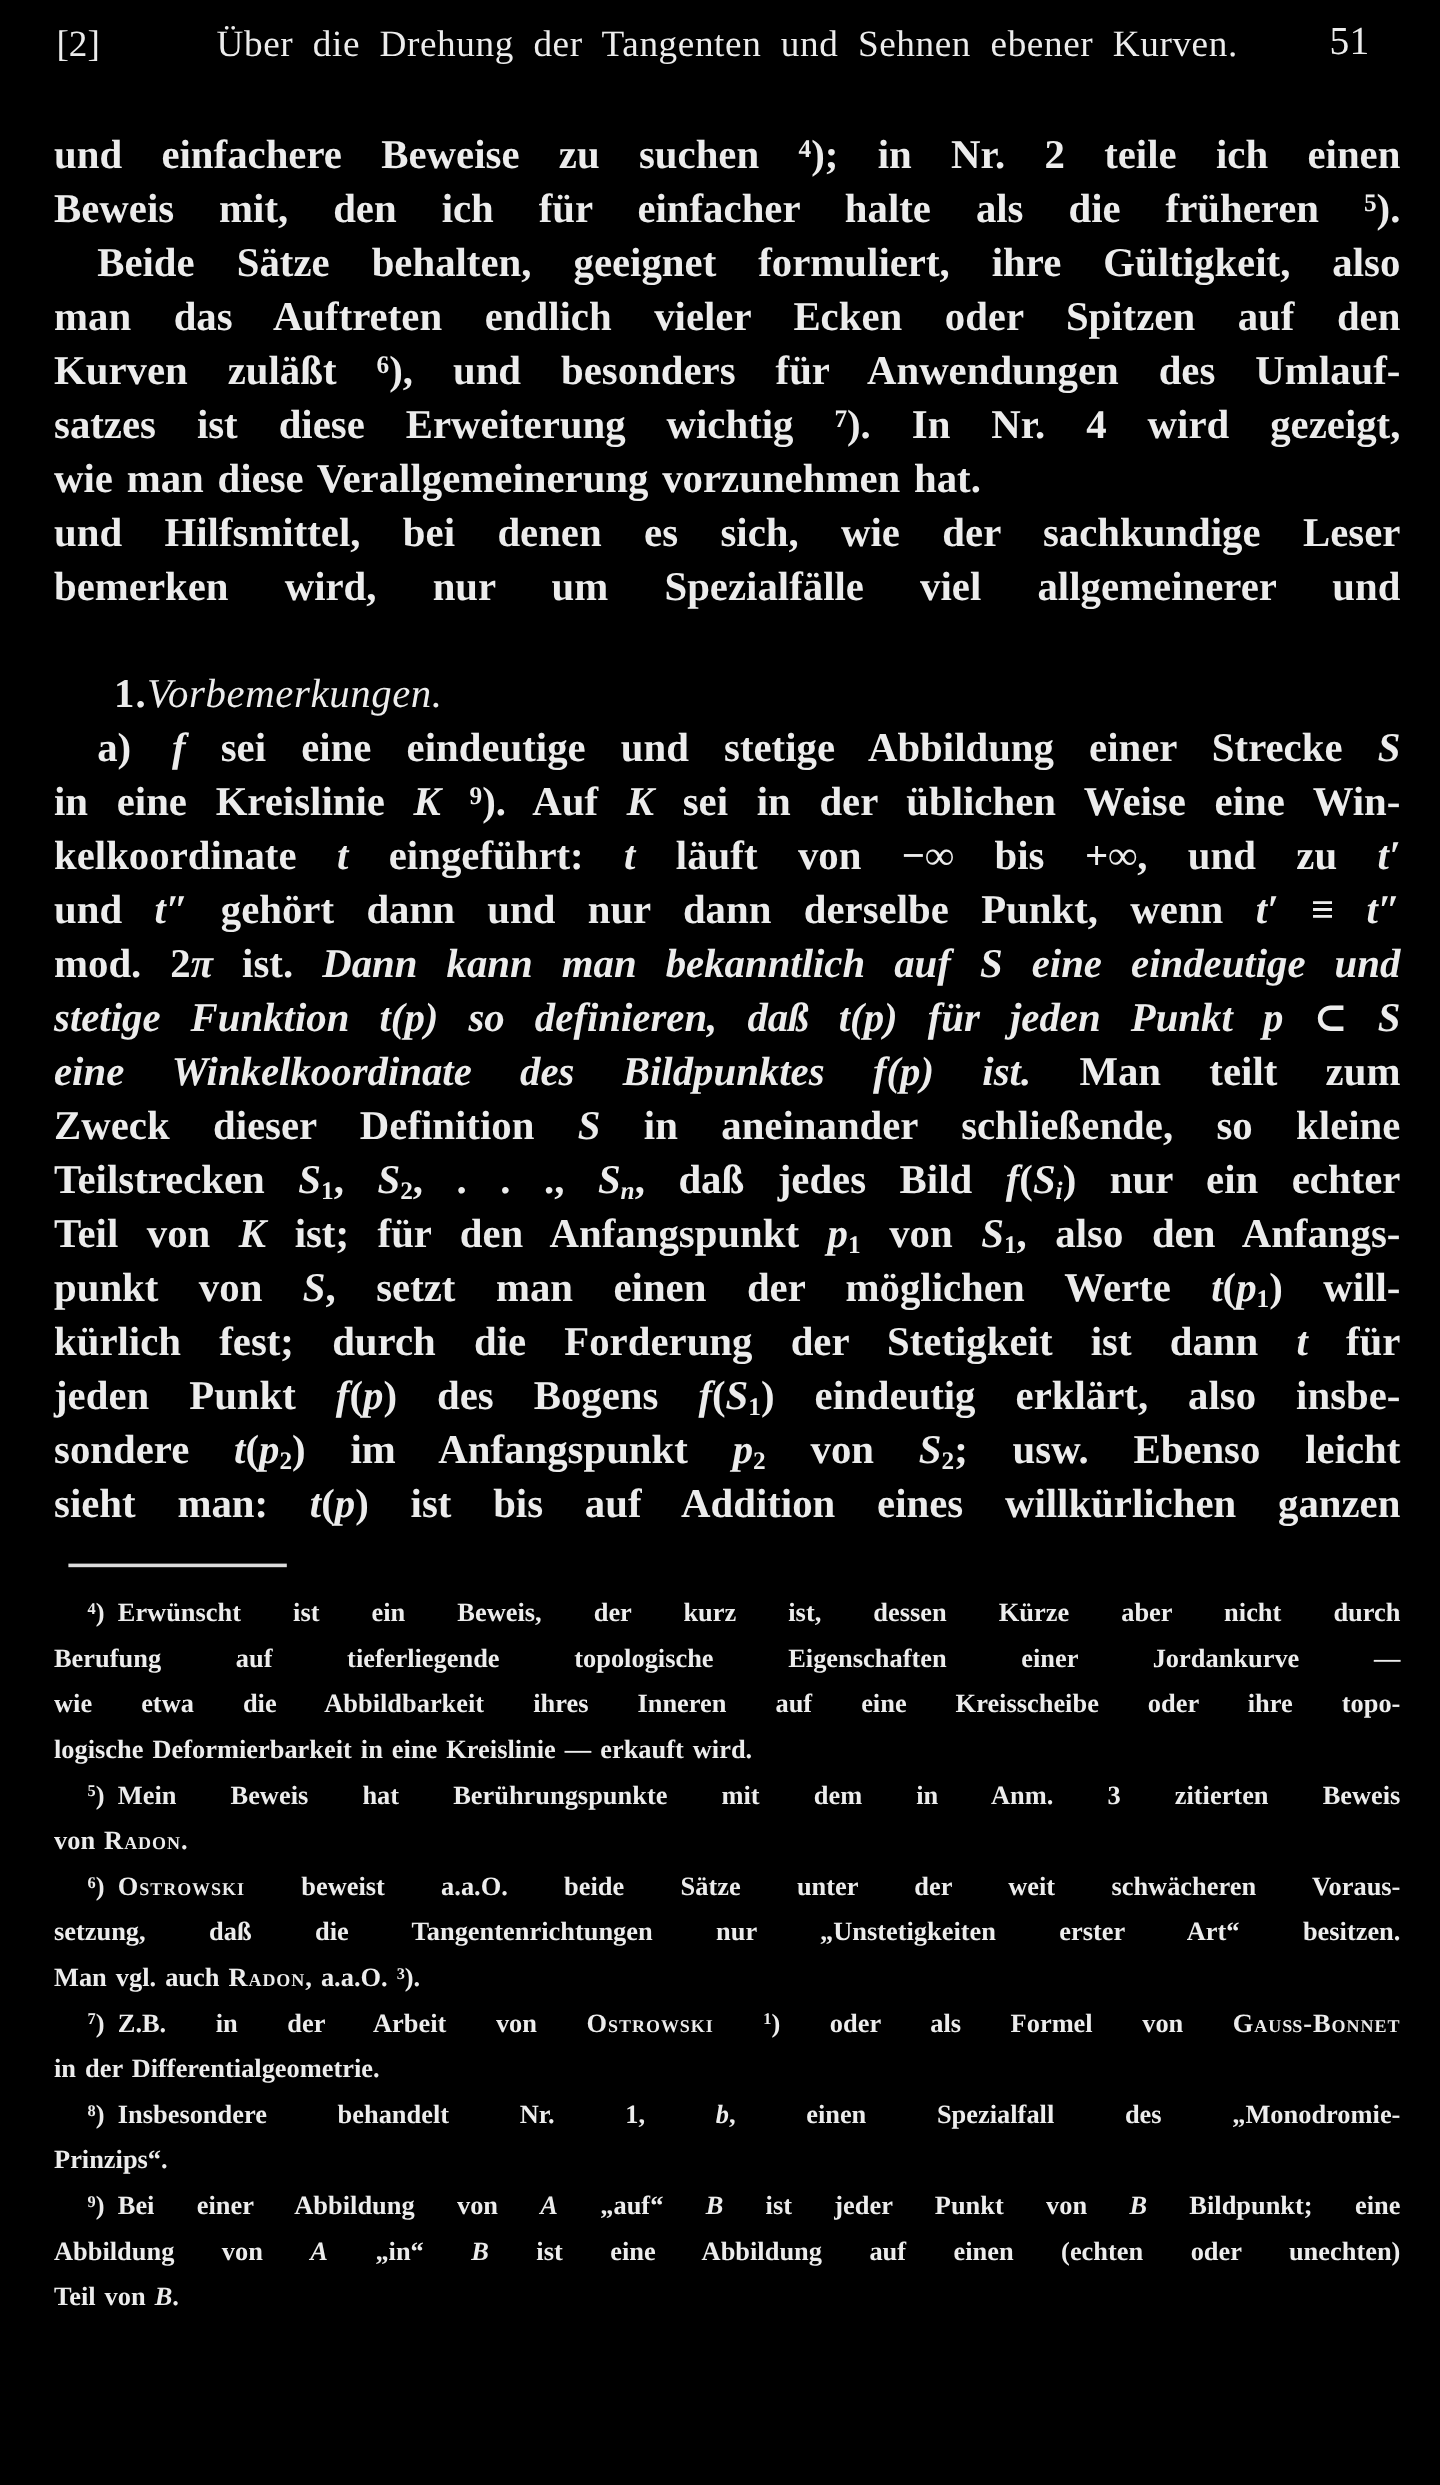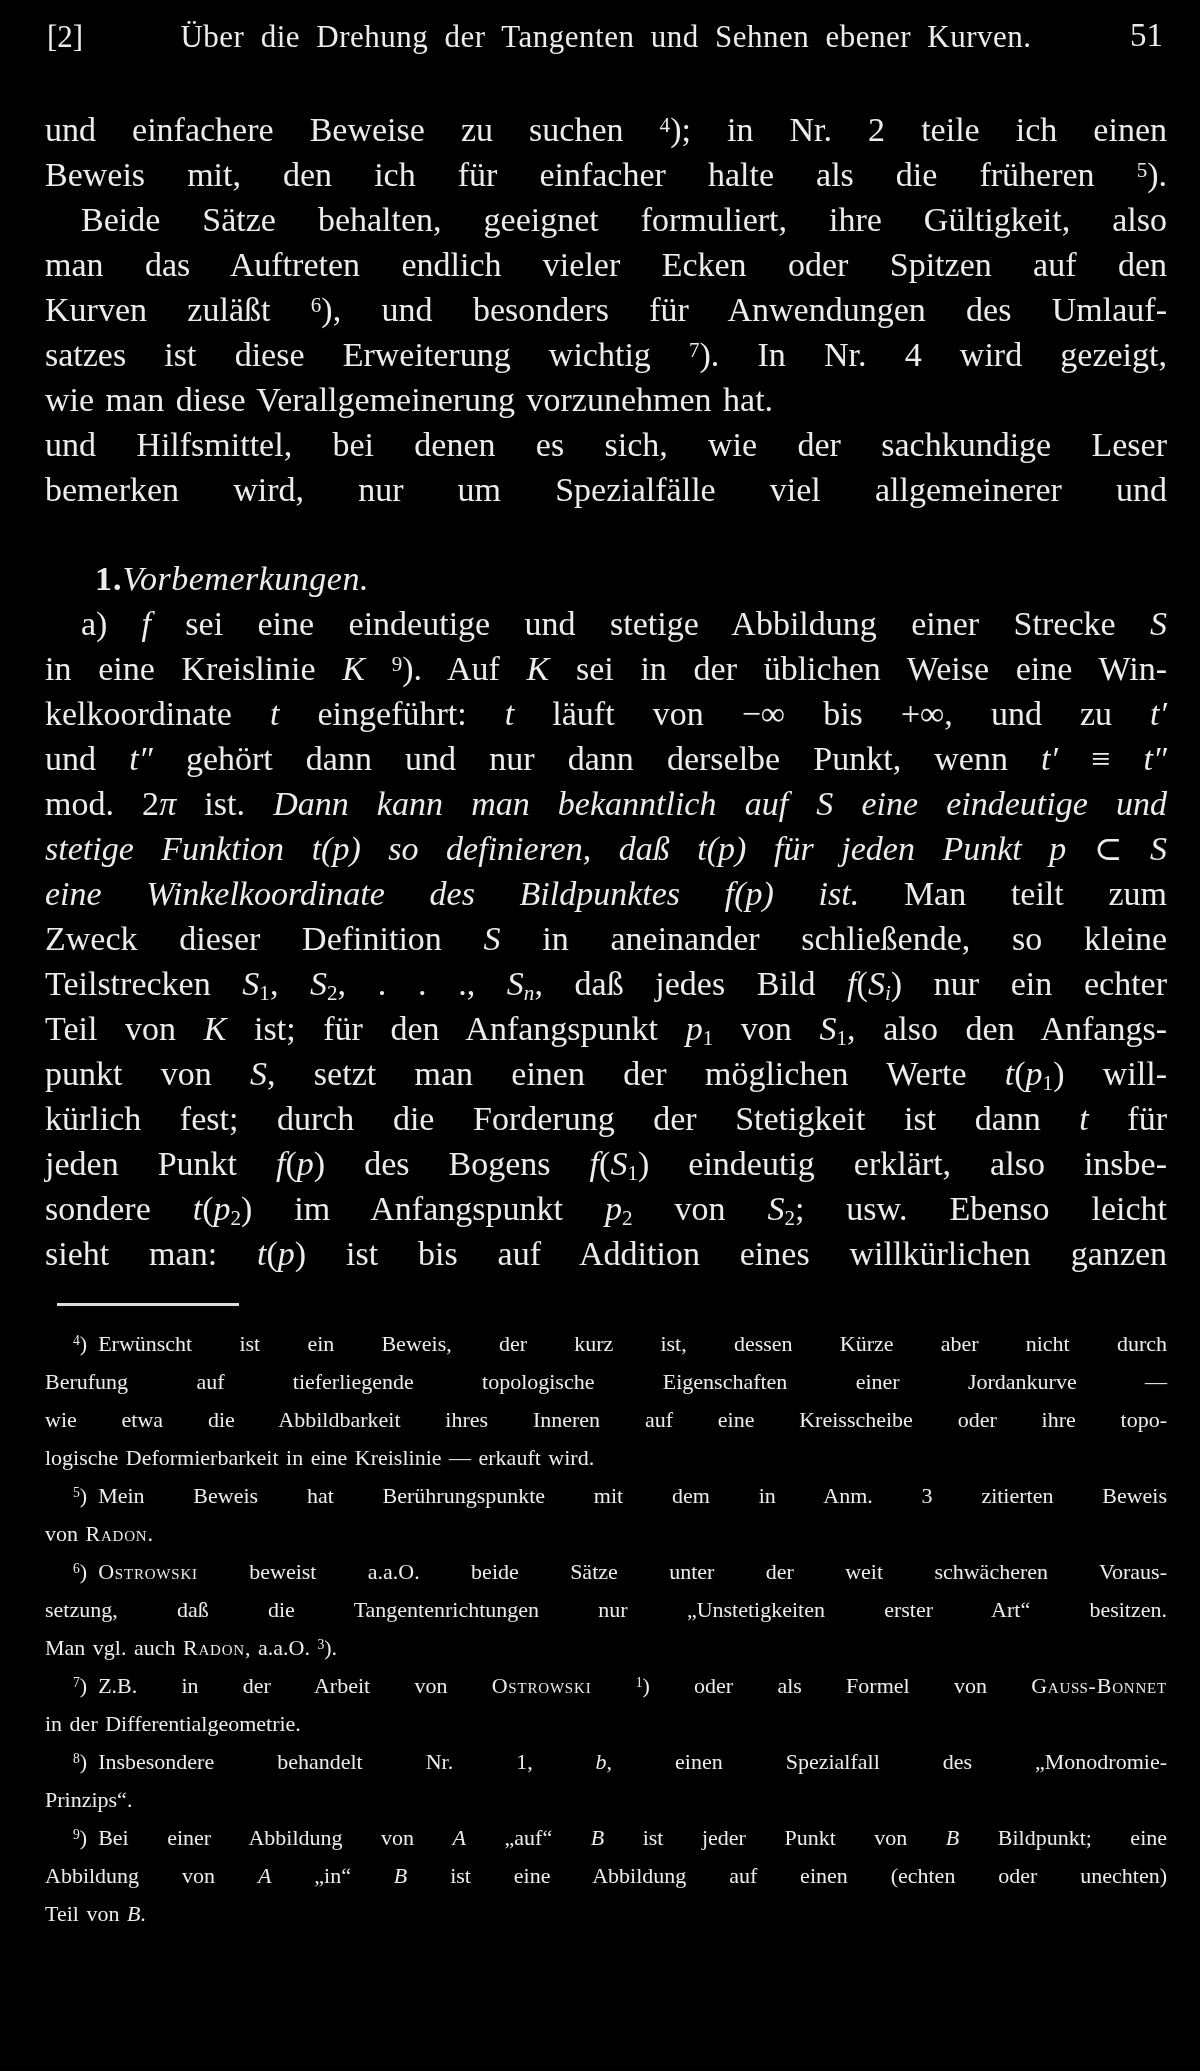--- a/index.html
+++ b/index.html
@@ -9,25 +9,25 @@
     background:var(--bg); color:var(--ink);
     font-family:"Liberation Serif","DejaVu Serif",serif;
     overflow:hidden;
   }
   .content { position:absolute; left:45px; top:0; width:1122px; }
 
   
   .pageheader { position:relative; margin-top:15px; height:44px; font-size:31px; line-height:44px; }
   .h-left  { position:absolute; left:2px; top:0; }
   .h-title { display:block; text-align:center; padding:0 70px; word-spacing:8px; letter-spacing:0.5px; }
-  .h-num   { position:absolute; right:4px; top:-2px; font-size:33px; }
+  .h-num   { position:absolute; right:26px; top:-2px; font-size:33px; }
 
   
   .bodytext { margin-top:48px; font-size:34px; line-height:45px; word-spacing:3px; }
-  .line { min-height:45px; }
+  .line { min-height:45px;font-weight:bold; }
   .line.j { text-align:justify; text-align-last:justify; text-justify:inter-word; }
   .line.ind  { text-indent:36px; }
   .line.find { text-indent:28px; }
 
   .heading { margin-top:44px; height:45px; }
   .heading .num { margin-left:50px; font-weight:bold; letter-spacing:1px; }
   .heading .ttl { font-style:italic; letter-spacing:0.5px; }
 
   
   .sep { margin:27px 0 0 12px; width:182px; height:3px; background:var(--rule); }

